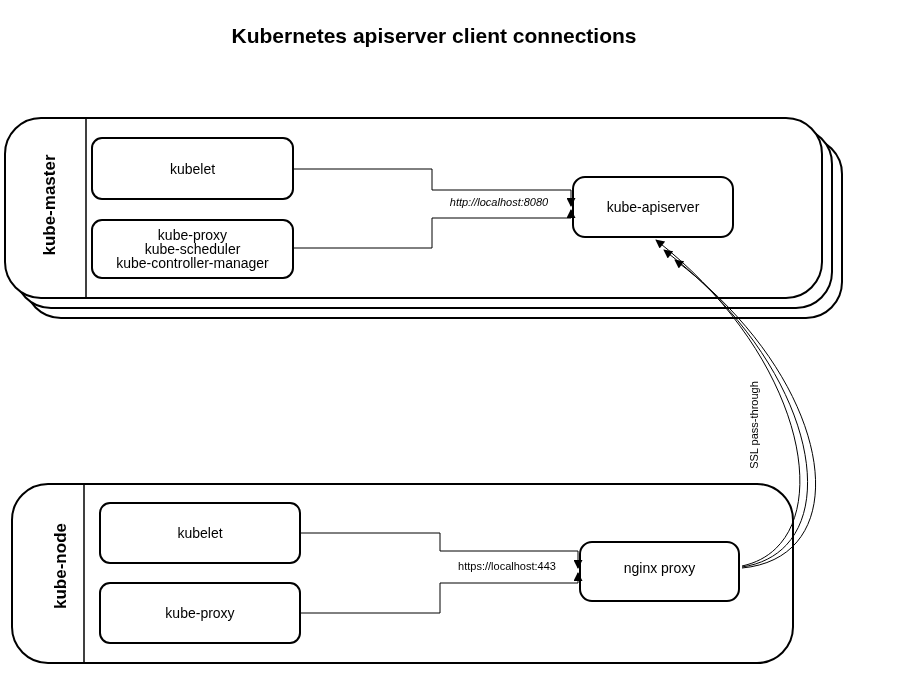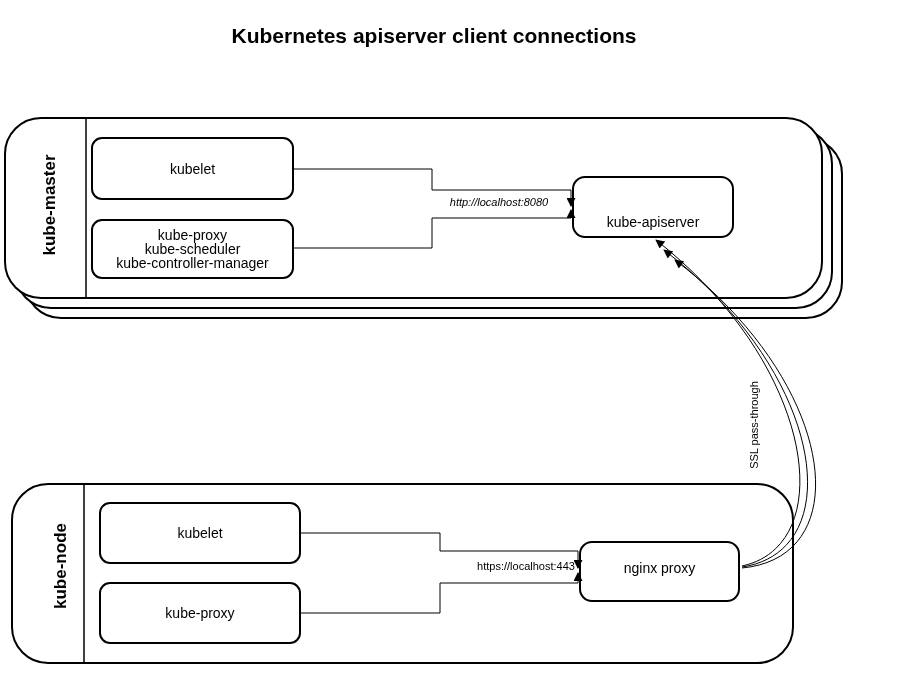--- a/index.html
+++ b/index.html
@@ -90,25 +90,25 @@
   <div class="lbl cluster-label" style="left:61px; top:566px;">kube-node</div>
 
   <div class="node-label" style="left:92px; top:138px; width:201px; height:61px;">kubelet</div>
 
   <div class="node-label" style="left:92px; top:220px; width:201px; height:58px;">
     <div>kube-proxy</div>
     <div>kube-scheduler</div>
     <div>kube-controller-manager</div>
   </div>
 
-  <div class="node-label" style="left:573px; top:192px; width:160px; height:60px;">kube-apiserver</div>
+  <div class="node-label" style="left:573px; top:177px; width:160px; height:60px;">kube-apiserver</div>
 
   <div class="node-label" style="left:100px; top:503px; width:200px; height:60px;">kubelet</div>
 
   <div class="node-label" style="left:100px; top:583px; width:200px; height:60px;">kube-proxy</div>
 
   <div class="node-label" style="left:580px; top:542px; width:159px; height:51px;">nginx proxy</div>
 
   <div class="lbl edge-label" style="left:499px; top:202px;font-style:italic;">http://localhost:8080</div>
-  <div class="lbl edge-label" style="left:526px; top:566px;">https://localhost:443</div>
+  <div class="lbl edge-label" style="left:507px; top:566px;">https://localhost:443</div>
   <div class="lbl edge-label vertical" style="left:754px; top:425px;">SSL pass-through</div>
 
 </div>
 
 </body></html>

